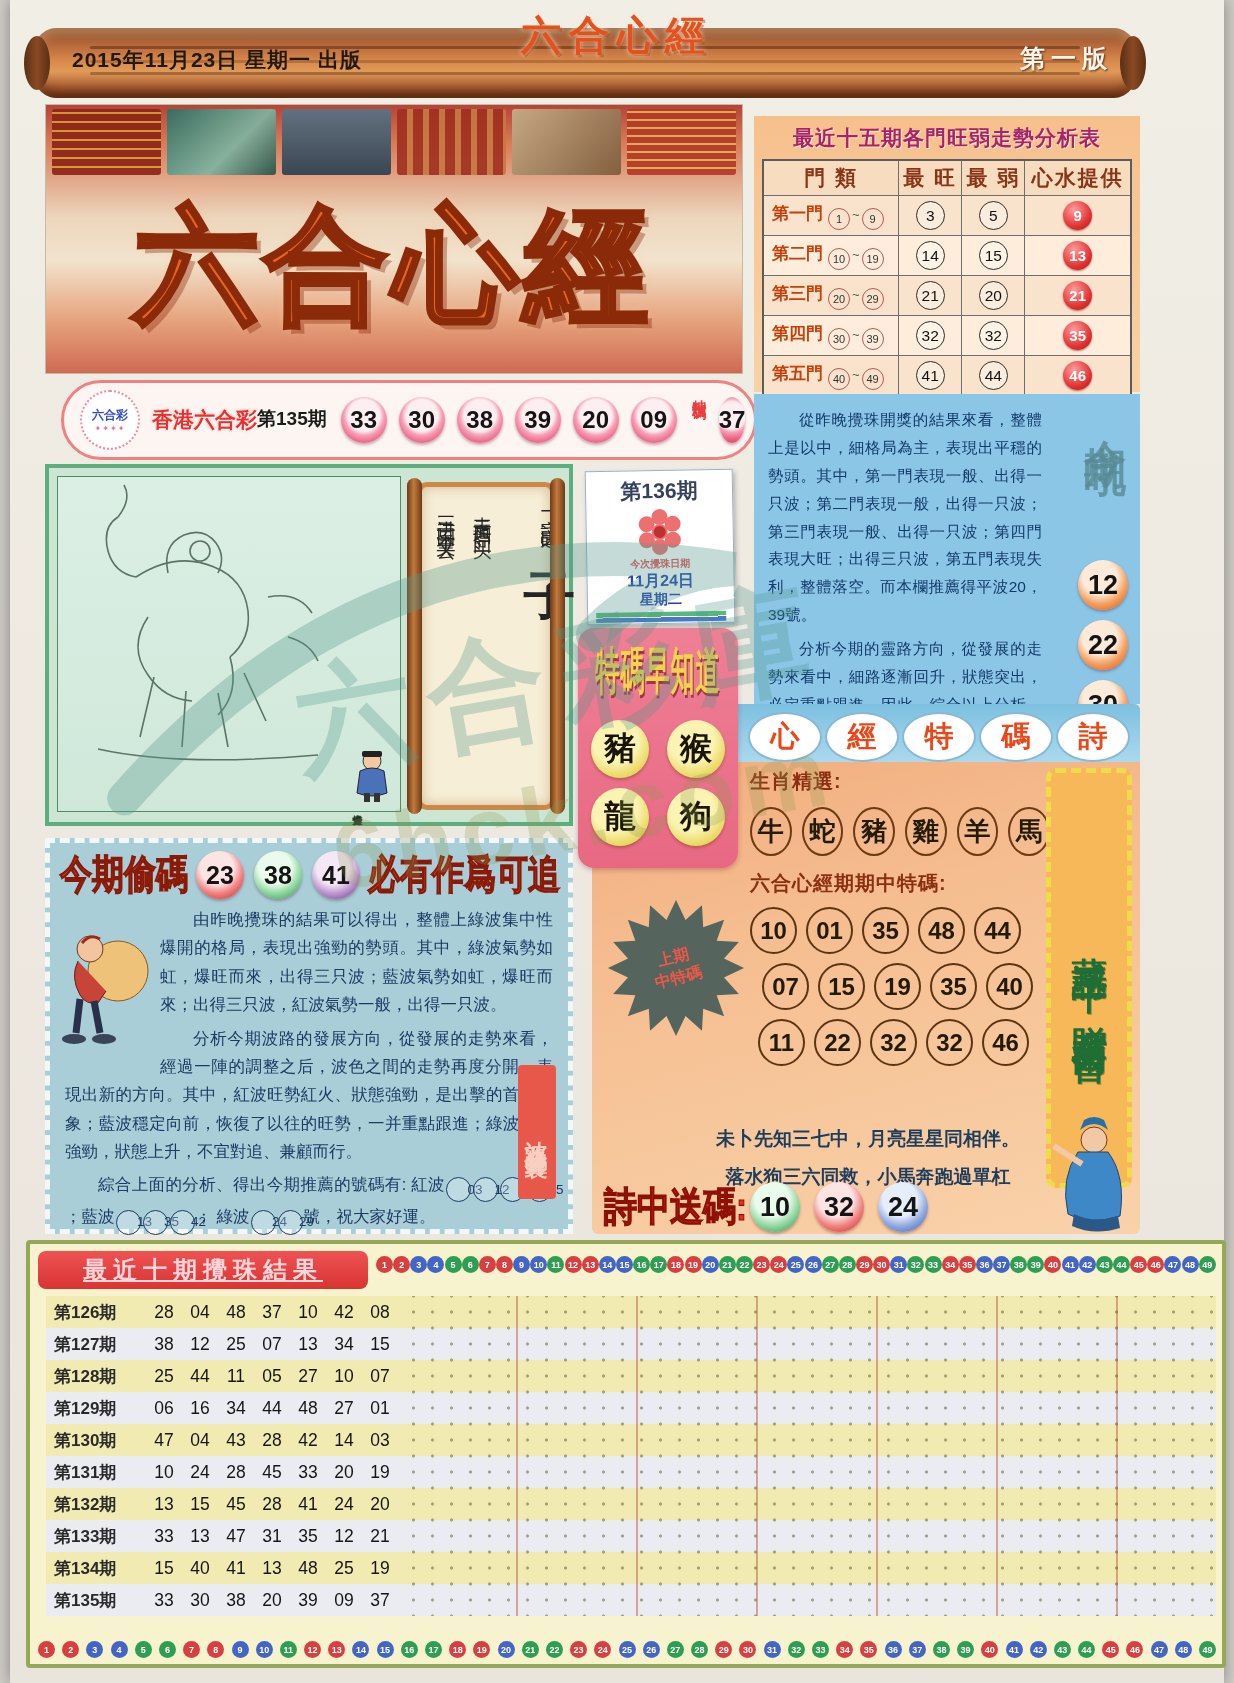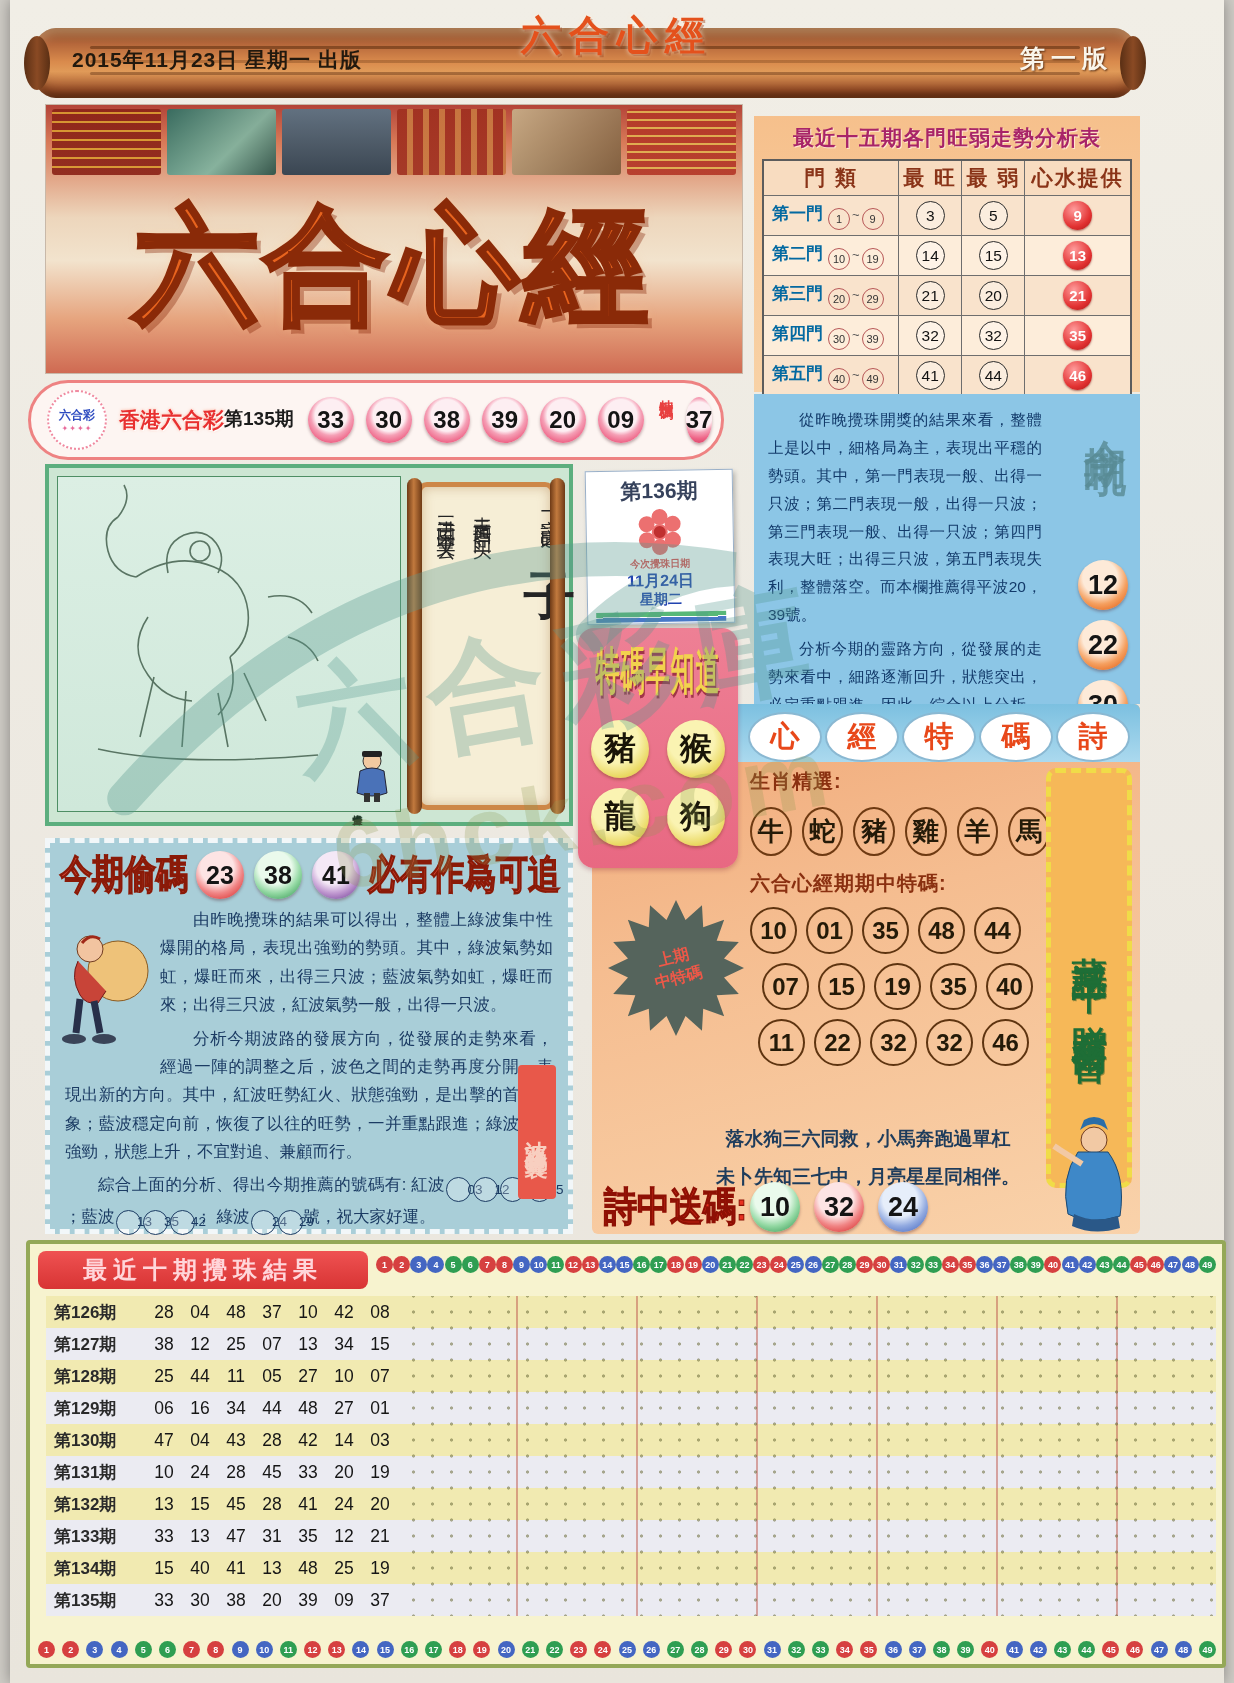--- a/index.html
+++ b/index.html
@@ -27,21 +27,21 @@
   .ph1{background:repeating-linear-gradient(0deg,#8c2418 0 7px,#d89a30 7px 9px);}
   .ph2{background:linear-gradient(135deg,#2e6e62,#7fb4a0 60%,#274f46);}
   .ph3{background:linear-gradient(180deg,#5a7486,#2c3e4e);}
   .ph4{background:repeating-linear-gradient(90deg,#a03020 0 10px,#c87840 10px 16px);}
   .ph5{background:linear-gradient(135deg,#c8b08a,#7a5a3a);}
   .ph6{background:repeating-linear-gradient(0deg,#b43828 0 6px,#e0b050 6px 8px);}
   .hero-title{position:absolute;left:0;right:0;top:86px;text-align:center;font-size:124px;line-height:1.2;font-weight:bold;color:#e8641e;
     letter-spacing:6px;-webkit-text-stroke:4px #8a2a08;text-shadow:6px 6px 0 rgba(130,30,0,.35),0 0 10px rgba(255,200,150,.6);}
 
   
-  .resbar{position:absolute;left:18px;top:380px;width:696px;height:80px;background:#fdf5f2;border:3px solid #ee8282;border-radius:42px;
+  .resbar{position:absolute;left:51px;top:380px;width:696px;height:80px;background:#fdf5f2;border:3px solid #ee8282;border-radius:42px;
     display:flex;align-items:center;padding:0 16px;gap:12px;box-sizing:border-box;}
   .logo-circle{width:56px;height:56px;border-radius:50%;border:2px dotted #f08aa0;background:#fff;display:flex;flex-direction:column;align-items:center;justify-content:center;flex:0 0 auto;}
   .logo-circle b{font-size:12px;color:#2e4cc0;}
   .logo-circle i{font-style:normal;font-size:8px;color:#e86a9a;letter-spacing:1px;}
   .brand-block{display:flex;flex-direction:row;line-height:1.15;flex:0 0 auto;margin-right:2px;}
   .brand{font-size:21px;font-weight:bold;color:#e83030;text-shadow:1px 1px 0 #fff,0 0 3px rgba(255,150,120,.8);}
   .issue{font-size:19px;color:#1c1c1c;font-weight:bold;}
   .ball{display:inline-flex;align-items:center;justify-content:center;border-radius:50%;font-weight:bold;color:#141414;box-shadow:0 2px 3px rgba(80,30,40,.35);}
   .sz46{width:46px;height:46px;font-size:24px;}
   .sz48{width:48px;height:48px;font-size:25px;}
@@ -97,21 +97,21 @@
 
   
   .anlbox{position:absolute;left:744px;top:116px;width:386px;height:276px;background:linear-gradient(180deg,#f6c08c,#f8d2a6);padding:8px 8px 0;box-sizing:border-box;}
   .anl-title{text-align:center;font-size:21px;font-weight:bold;color:#a82468;letter-spacing:1px;text-shadow:1px 1px 0 #ffe8d0;}
   .anltab{width:100%;margin-top:7px;border-collapse:collapse;border:2px solid #5c5c5c;}
   .anltab th{border:1px solid #6e6e6e;background:#f8dcc0;color:#8a3418;font-size:21px;height:32px;letter-spacing:2px;}
   .anltab td{border:1px solid #6e6e6e;text-align:center;height:37px;}
   .anltab tr:nth-child(odd) td{background:#f9e3cc;}
   .anltab tr:nth-child(even) td{background:#fdedda;}
   .g-cell{text-align:left !important;padding-left:8px;white-space:nowrap;}
-  .g-name{color:#0369a1;font-weight:bold;font-size:17px;margin-right:5px;}
+  .g-name{color:#c2410c;font-weight:bold;font-size:17px;margin-right:5px;}
   .g-circ{display:inline-flex;width:20px;height:20px;border:1.4px solid #b85858;border-radius:50%;align-items:center;justify-content:center;font-size:11px;color:#333;vertical-align:-4px;}
   .g-tilde{color:#555;margin:0 2px;font-size:13px;}
   .ocirc{display:inline-flex;width:27px;height:27px;border:1.7px solid #2c2c2c;border-radius:50%;align-items:center;justify-content:center;font-size:15.5px;color:#111;background:rgba(255,255,255,.35);}
   .pick-ball{display:inline-flex;width:29px;height:29px;border-radius:50%;background:radial-gradient(circle at 38% 30%,#ff9c9c,#e23232 62%,#a81414 100%);color:#fff;font-weight:bold;font-size:15px;align-items:center;justify-content:center;box-shadow:0 1px 2px rgba(100,0,0,.5);}
 
   
   .bluebox{position:absolute;left:744px;top:394px;width:386px;height:310px;background:#8cc6e6;box-sizing:border-box;padding:12px 14px;}
   .bluebox p{margin:0 0 6px;font-size:15.5px;color:#123a6a;line-height:1.8;text-align:justify;text-indent:2em;padding-right:84px;}
   .hou-label{position:absolute;right:14px;top:12px;writing-mode:vertical-rl;font-size:42px;font-weight:bold;color:rgba(88,138,148,.8);letter-spacing:8px;line-height:1;}
   .hou-balls{position:absolute;right:12px;top:166px;display:flex;flex-direction:column;gap:10px;}
@@ -135,21 +135,21 @@
   .ocirc2{width:43px;height:43px;border:2px solid #5e3410;border-radius:50%;display:flex;align-items:center;justify-content:center;font-size:24px;font-weight:bold;color:#241a08;}
   .opoem{position:absolute;left:96px;top:416px;width:360px;text-align:center;font-size:19px;font-weight:bold;color:#1e3c5c;line-height:2.0;}
   .sendrow{position:absolute;left:12px;top:478px;display:flex;align-items:center;gap:3px;}
   .send-label{font-size:33px;font-weight:bold;color:#e83020;-webkit-text-stroke:1px #8e1004;transform:scaleY(1.2);white-space:nowrap;}
   .sidebox{position:absolute;right:8px;top:64px;width:86px;height:420px;background:#f6b858;border:5px dashed #f0dc48;border-radius:10px;box-sizing:border-box;display:flex;align-items:center;justify-content:center;}
   .sidebox .stxt{writing-mode:vertical-rl;font-size:35px;font-weight:bold;color:#1e6e36;letter-spacing:7px;line-height:1.1;text-shadow:1px 1px 0 rgba(0,60,20,.4);}
   .scholar{position:absolute;right:4px;bottom:2px;}
 
   
   .resultsbox{position:absolute;left:16px;top:1240px;width:1200px;height:428px;background:#f7f3cf;border:4px solid #94a857;border-radius:4px;box-sizing:border-box;}
-  .rbanner{position:absolute;left:8px;top:7px;width:330px;height:38px;background:linear-gradient(180deg,#ef5252,#d83434);border-radius:8px;display:flex;align-items:center;justify-content:center;color:#ffd6da;font-size:24px;font-weight:bold;letter-spacing:6px;}
+  .rbanner{position:absolute;left:8px;top:7px;width:330px;height:38px;background:linear-gradient(180deg,#ef5252,#d83434);border-radius:8px;display:flex;align-items:center;justify-content:center;color:#ffd6da;font-size:24px;font-weight:bold;letter-spacing:6px;text-decoration:underline;}
   .stripline{position:absolute;left:346px;right:6px;top:12px;display:flex;justify-content:space-between;}
   .stripline.bot{top:auto;bottom:6px;left:8px;}
   .sball{width:17px;height:17px;border-radius:50%;color:#fff;font-size:9px;font-weight:bold;display:inline-flex;align-items:center;justify-content:center;flex:0 0 auto;}
   .sb-red{background:#d64040;} .sb-blue{background:#4466c2;} .sb-green{background:#2f9e52;}
   .rrows{position:absolute;left:16px;right:6px;top:52px;}
   .rrow{display:flex;align-items:center;height:32px;}
   .rrow.odd{background:#f1eab1;} .rrow.even{background:#ebebf2;}
   .rlabel{width:92px;padding-left:8px;font-size:17px;font-weight:bold;color:#2a2a2a;flex:0 0 auto;}
   .rnums{width:252px;display:flex;flex:0 0 auto;}
   .rn{flex:1;text-align:center;font-size:17.5px;color:#161616;font-weight:500;}
@@ -395,22 +395,22 @@
             <div class="sp-row">
               <span class="ocirc2">11</span>
               <span class="ocirc2">22</span>
               <span class="ocirc2">32</span>
               <span class="ocirc2">32</span>
               <span class="ocirc2">46</span>
             </div>
           </div>
     </div>
     <div class="opoem">
+      <div>未卜先知三七中，月亮星星同相伴。</div>
       <div>落水狗三六同救，小馬奔跑過單杠</div>
-      <div>未卜先知三七中，月亮星星同相伴。</div>
     </div>
     <div class="sendrow">
       <span class="send-label">詩中送碼:</span>
       <span style="display:flex;gap:14px;">
             <span class="ball sz50 b-green">10</span>
             <span class="ball sz50 b-red">32</span>
             <span class="ball sz50 b-blue">24</span>
           </span>
     </div>
     <div class="sidebox">

